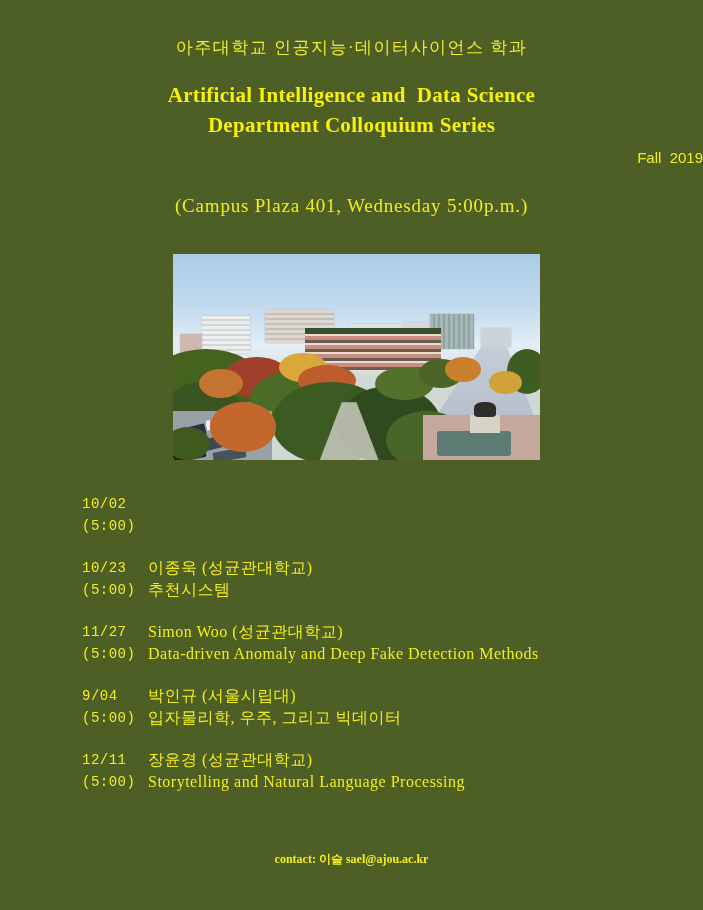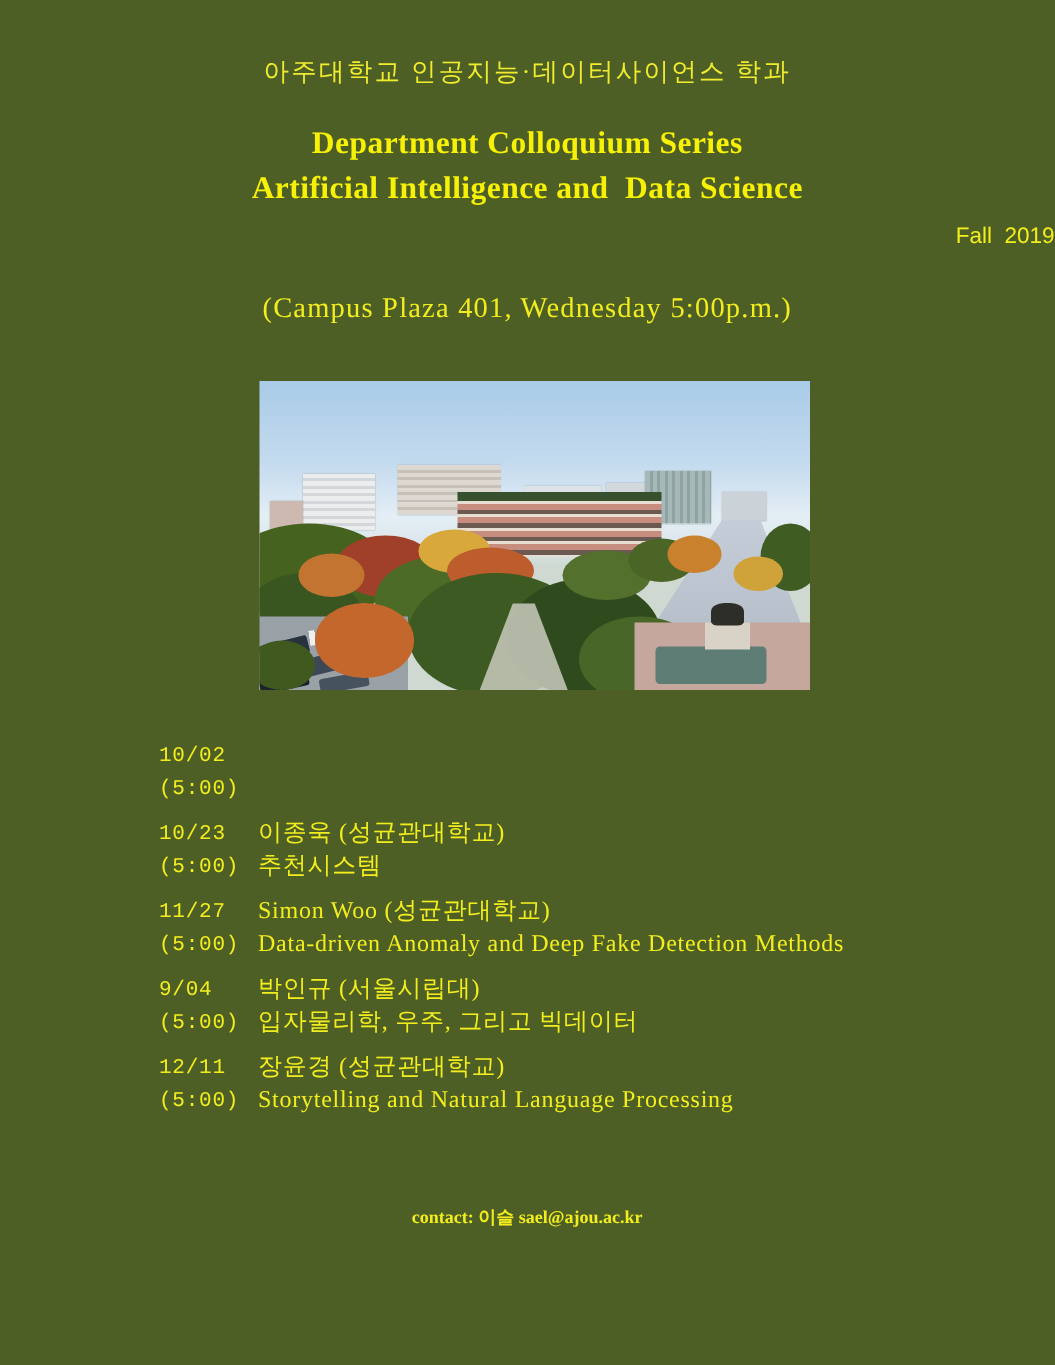--- a/index.html
+++ b/index.html
@@ -36,22 +36,22 @@
     overflow:hidden;
     background:linear-gradient(180deg,#a9cbe7 0%,#c3daee 26%,#e4eef5 44%,#dce6ec 52%,#cfd9d2 60%);
   }
   .photo * { position:absolute; }
   .bldg { box-shadow:0 0 1px rgba(90,100,110,.5); }
   .tree { border-radius:50%; }
   .car  { border-radius:2px; }
 
   
   .schedule {
-    margin-top:33px; padding-left:106px;
-    display:flex; flex-direction:column; gap:8px;
+    margin-top:33px; padding-left:82px;
+    display:flex; flex-direction:column; gap:20px;
   }
   .srow { display:flex; }
   .scol-date { width:66px; flex:0 0 66px; }
   .sdate,.stime {
     color:#f2ee1e; font-family:"Liberation Mono","DejaVu Sans Mono",monospace;
     font-size:14px; line-height:22px; letter-spacing:0.5px;
   }
   .scol-info { flex:1; }
   .sspeaker,.stitle {
     color:#f2ee1e; font-size:16px; line-height:22px; letter-spacing:0.5px;
@@ -64,22 +64,22 @@
   }
 </style>
 </head>
 <body>
 
 <div class="poster">
 
   <div class="dept">아주대학교 인공지능·데이터사이언스 학과</div>
 
   <div class="title-block">
+    <div class="title">Artificial Intelligence and  Data Science</div>
     <div class="title">Department Colloquium Series</div>
-    <div class="title">Artificial Intelligence and  Data Science</div>
   </div>
 
   <div class="term">Fall  2019</div>
 
   <div class="venue">(Campus Plaza 401, Wednesday 5:00p.m.)</div>
 
   <div class="photo">
 
     <div class="bldg" style="left:8%;top:30%;width:13%;height:18%;background:repeating-linear-gradient(180deg,#eceded 0 3px,#d3d7da 3px 5px);"></div>
     <div class="bldg" style="left:2%;top:39%;width:6%;height:10%;background:#cdb9b0;"></div>

